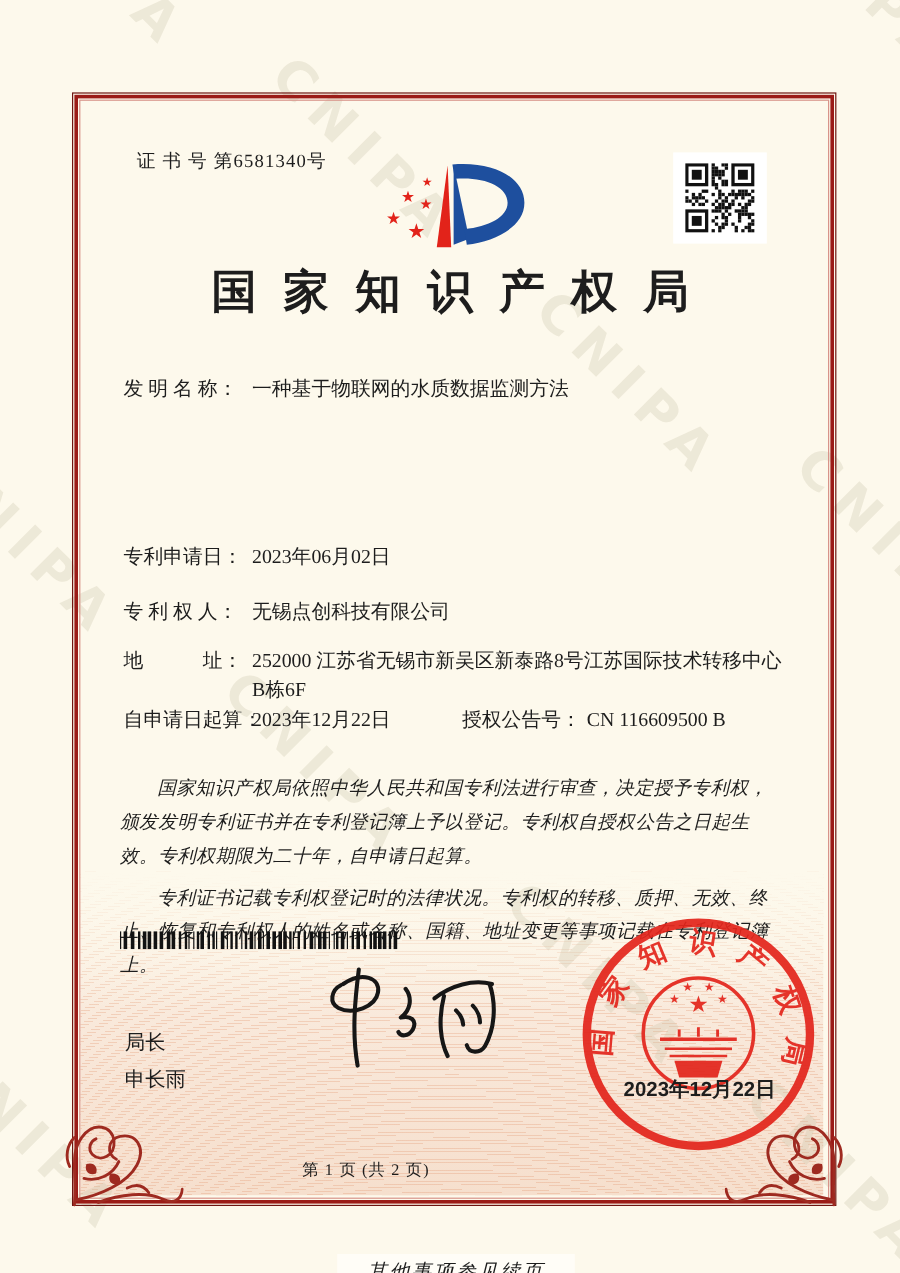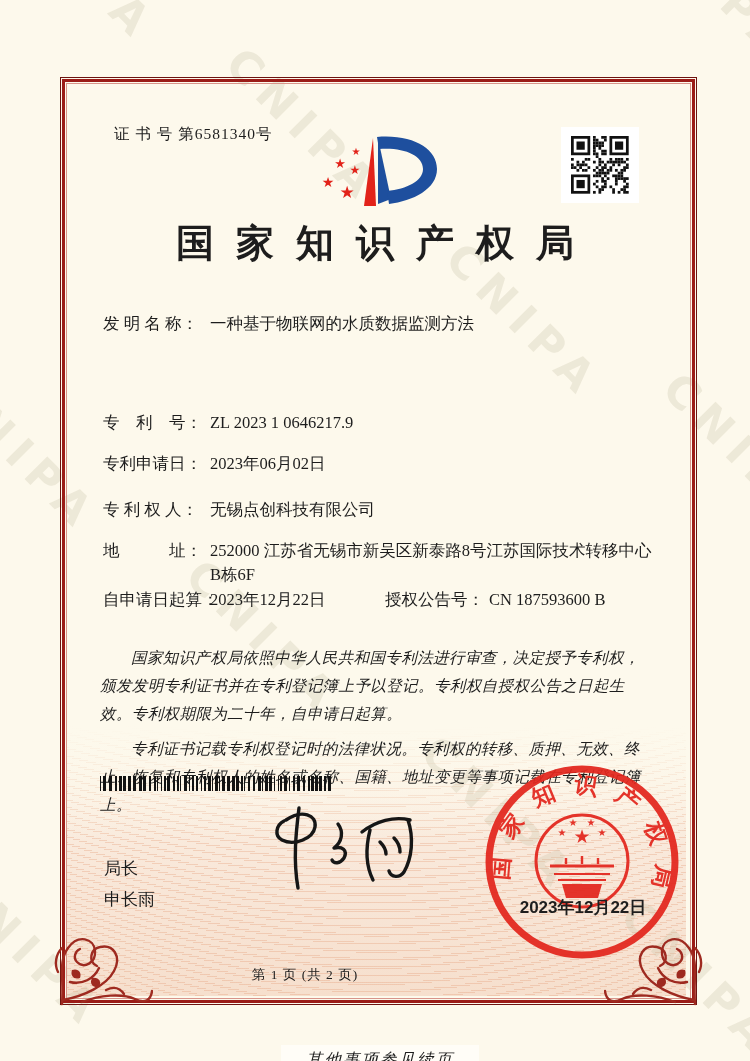--- a/index.html
+++ b/index.html
@@ -217,35 +217,32 @@
           <rect x="5.4" y="43.2" width="8.100000000000001" height="8.100000000000001" fill="#111"></rect>
         </g>
       </svg>
   </div>
 
   <h1 class="title">国家知识产权局</h1>
 
   <div class="row" style="top:312px">
     <span class="flabel">发 明 名 称：</span><span class="fvalue">一种基于物联网的水质数据监测方法</span>
   </div>
-  <div class="row" style="top:411px">
-    <span class="flabel">专　利　号：</span><span class="fvalue">ZL 2023 1 0646217.9</span>
-  </div>
   <div class="row" style="top:452px">
     <span class="flabel">专利申请日：</span><span class="fvalue">2023年06月02日</span>
   </div>
   <div class="row" style="top:498px">
     <span class="flabel">专 利 权 人：</span><span class="fvalue">无锡点创科技有限公司</span>
   </div>
   <div class="row addr" style="top:539px">
     <span class="flabel">地　　　址：</span><span class="fvalue">252000 江苏省无锡市新吴区新泰路8号江苏国际技术转移中心B栋6F</span>
   </div>
   <div class="row" style="top:588px;width:600px">
     <span class="flabel">自申请日起算：</span><span class="fvalue">2023年12月22日</span>
-    <span class="pair2"><span class="flabel">授权公告号：</span><span class="fvalue">CN 187593600 B</span></span>
+    <span class="pair2"><span class="flabel">授权公告号：</span><span class="fvalue">CN 116609500 B</span></span>
   </div>
 
   <div class="paras">
     <p>国家知识产权局依照中华人民共和国专利法进行审查，决定授予专利权，颁发发明专利证书并在专利登记簿上予以登记。专利权自授权公告之日起生效。专利权期限为二十年，自申请日起算。</p>
     <p>专利证书记载专利权登记时的法律状况。专利权的转移、质押、无效、终止、恢复和专利权人的姓名或名称、国籍、地址变更等事项记载在专利登记簿上。</p>
   </div>
 
   <svg class="barcode" width="235" height="15" viewBox="0 0 235 15">
     <g id="barcode-bars">
         <rect x="0" y="0" width="1" height="15" fill="#121212"></rect>

